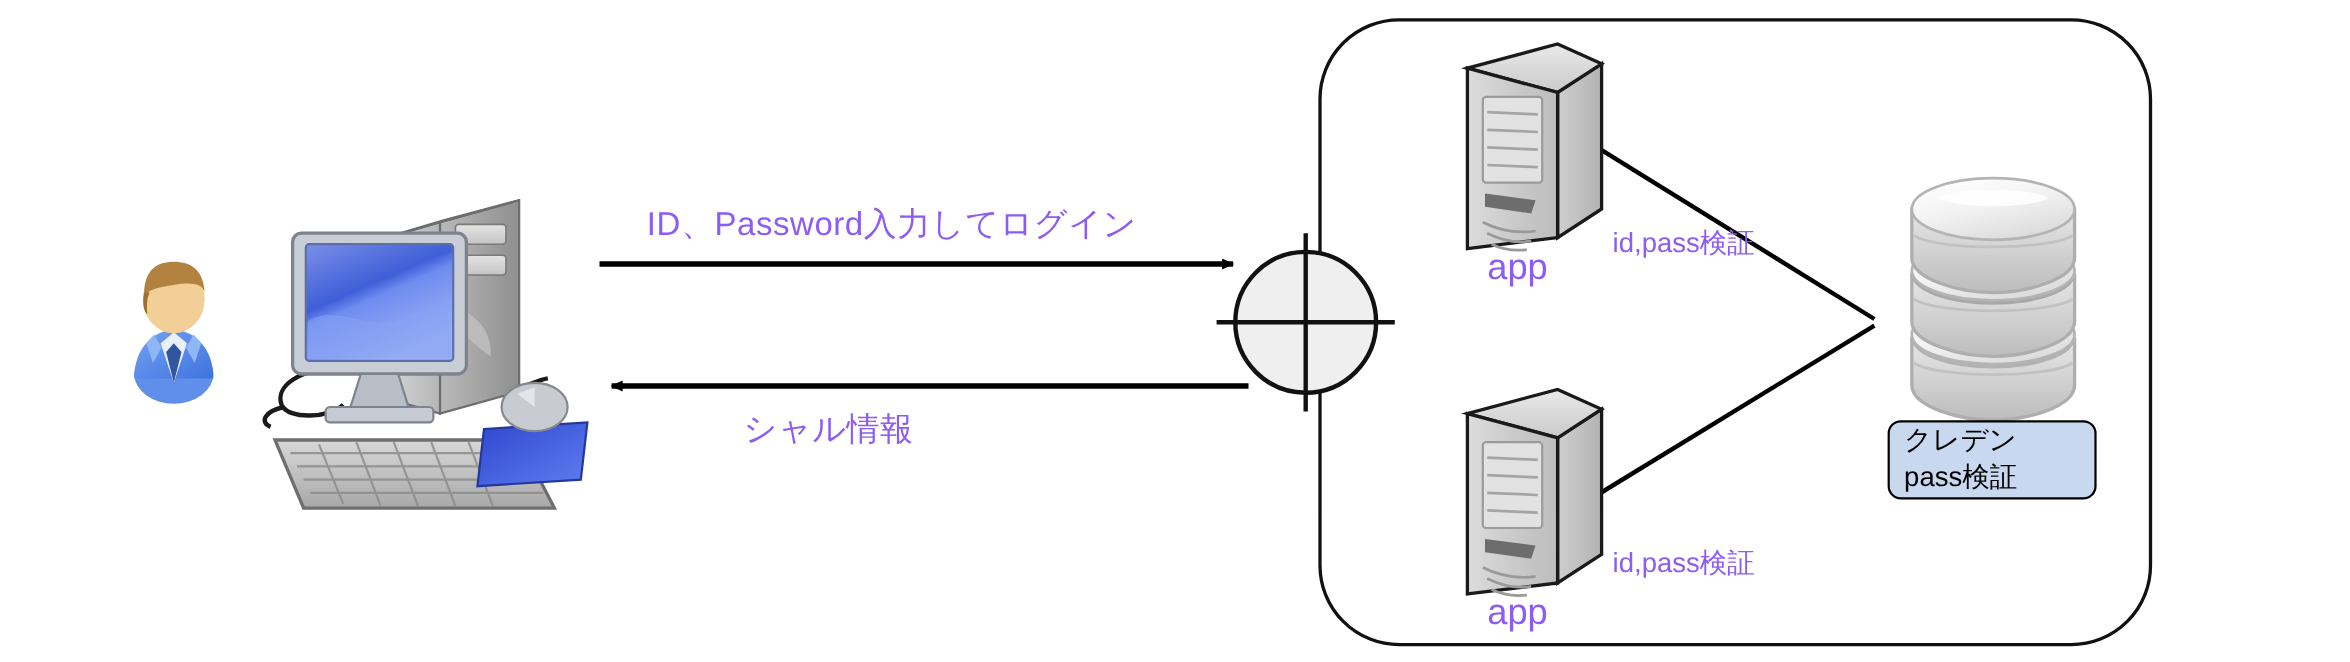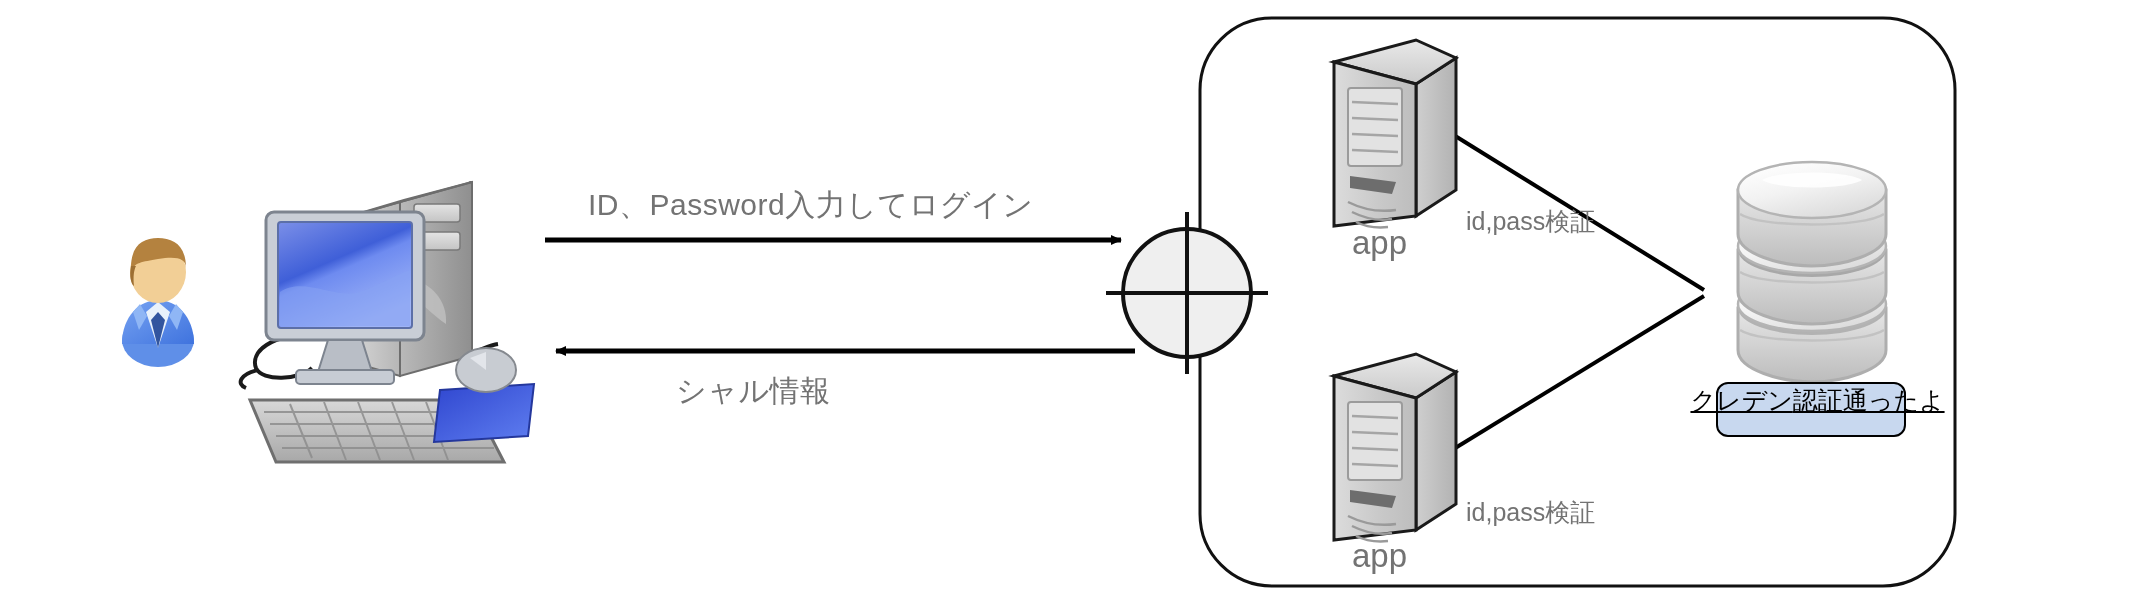--- a/index.html
+++ b/index.html
@@ -15,21 +15,21 @@
     font-family: "Liberation Sans", sans-serif;
   }
   #canvas {
     position: absolute;
     left: 0; top: 0;
     width: 2136px;
     height: 602px;
   }
   .lbl {
     position: absolute;
-    color: #737373;
+    color: #8b5cf6;
     white-space: pre;
     line-height: 1.25;
   }
   #label-top-arrow {
     left: 588px;
     top: 186px;
     font-size: 30px;
     letter-spacing: 0.5px;
   }
   #label-bottom-arrow {
@@ -56,30 +56,30 @@
   #label-verify-bottom {
     left: 1466px;
     top: 497px;
     font-size: 25px;
   }
   #credential-box {
     position: absolute;
     left: 1716px;
     top: 382px;
     width: 190px;
-    height: 55px;
+    height: 72px;
     background: #c8d8ef;
     border: 2px solid #000000;
     border-radius: 12px;
     box-sizing: border-box;
     display: flex;
+    flex-direction: column;
     align-items: flex-start;
     justify-content: center;
     padding-left: 13px;
-    text-decoration: underline;
   }
   #credential-box .cline {
     font-size: 25px;
     color: #000000;
     line-height: 1.35;
     white-space: pre;
   }
 </style>
 </head>
 <body>
@@ -278,14 +278,14 @@
 <div class="lbl" id="label-app-top">app</div>
 
 <div class="lbl" id="label-app-bottom">app</div>
 
 <div class="lbl" id="label-verify-top">id,pass検証</div>
 
 <div class="lbl" id="label-verify-bottom">id,pass検証</div>
 
 <div id="credential-box">
   <span class="cline">クレデン</span>
-  <span class="cline">認証通ったよ</span>
+  <span class="cline">pass検証</span>
 </div>
 
 </body></html>

